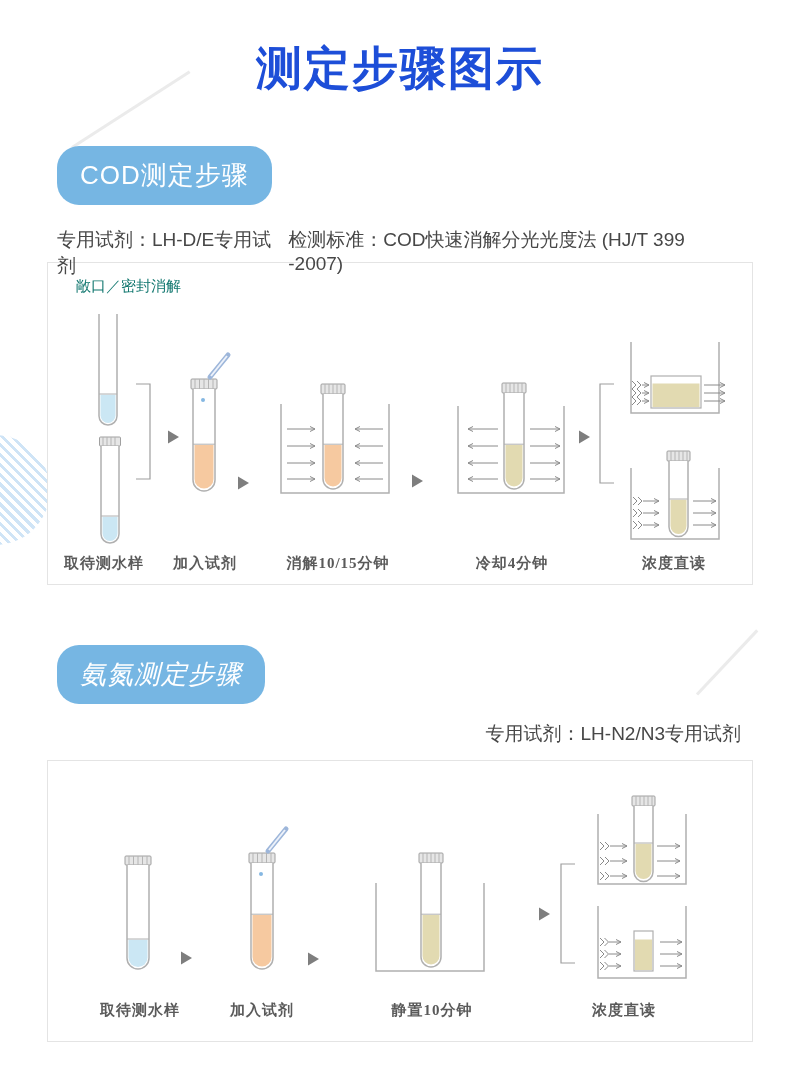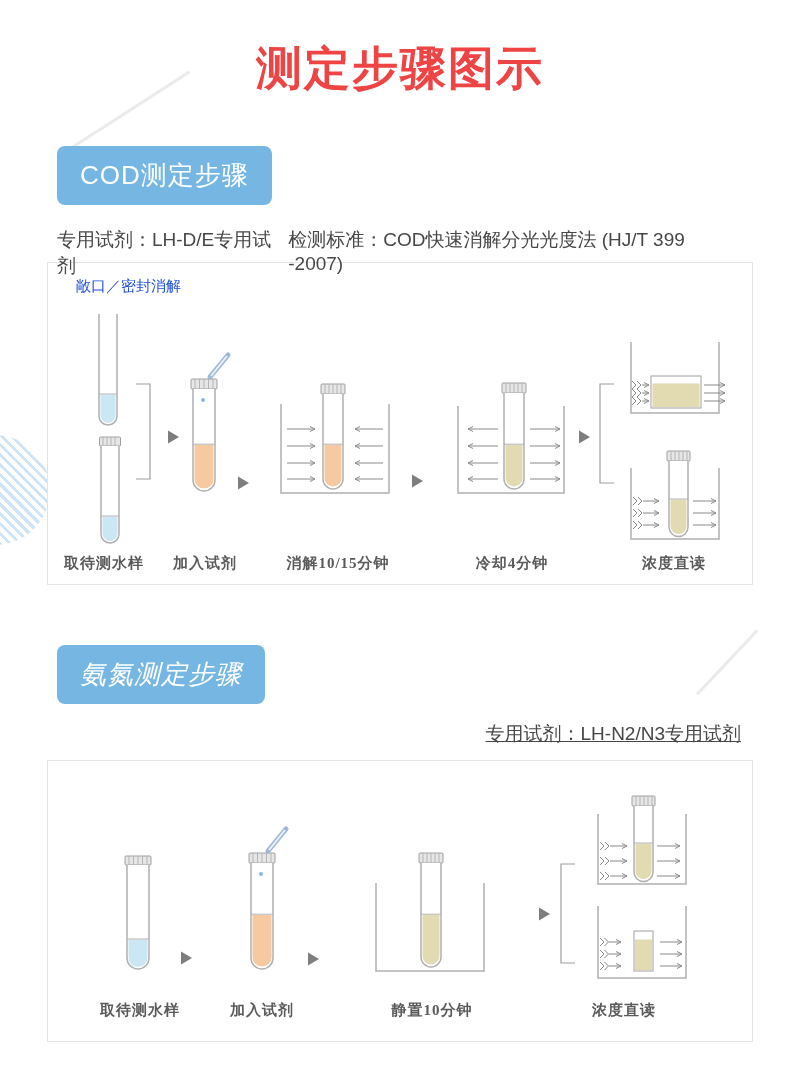--- a/index.html
+++ b/index.html
@@ -1,36 +1,36 @@
 <!DOCTYPE html>
 <html><head>
 <meta charset="utf-8">
 <style>
   html,body{margin:0;padding:0;background:#fff;}
   .page{position:relative;width:800px;height:1068px;background:#ffffff;overflow:hidden;
         font-family:"Liberation Sans",sans-serif;}
   .page-title{position:absolute;left:0;top:38px;width:100%;text-align:center;
-      font-size:46px;font-weight:bold;color:#ef4444;letter-spacing:2px;}
+      font-size:46px;font-weight:bold;color:#1d4ed8;letter-spacing:2px;}
   .deco-line{position:absolute;height:3px;background:#ebebeb;transform-origin:0 50%;z-index:0;}
   .deco-line1{left:72px;top:146px;width:140px;transform:rotate(-32.8deg);}
   .deco-line2{left:697px;top:693px;width:88px;transform:rotate(-46.8deg);}
   .stripe-circle{position:absolute;left:-60px;top:435px;width:110px;height:110px;border-radius:50%;
       background:repeating-linear-gradient(45deg,#cfe4f6 0 3px,#ffffff 3px 7px);z-index:0;}
   .badge{position:absolute;left:57px;display:inline-block;padding:12px 23px;background:#76b6e3;
-      color:#ffffff;font-size:26px;border-radius:8px;letter-spacing:1px;z-index:2;}
+      color:#ffffff;font-size:26px;border-radius:22px;letter-spacing:1px;z-index:2;}
   .badge-cod{top:146px;}
   .badge-nh3{top:645px;font-style:italic;}
   .meta-row{position:absolute;left:57px;width:684px;display:flex;justify-content:flex-end;
       font-size:19px;color:#474747;z-index:2;}
   .meta-cod{top:227px;}
-  .meta-nh3{top:721px;text-decoration:underline;}
+  .meta-nh3{top:721px;}
   .panel{position:absolute;left:47px;width:704px;background:#ffffff;border:1px solid #e4e4e4;z-index:1;}
   .panel-cod{top:262px;height:321px;}
   .panel-nh3{top:760px;height:280px;}
-  .panel-note{position:absolute;left:28px;top:14px;font-size:15px;color:#1d4ed8;z-index:3;}
+  .panel-note{position:absolute;left:28px;top:14px;font-size:15px;color:#0f766e;z-index:3;}
   .panel svg{position:absolute;left:0;top:0;}
   .step-label{position:absolute;transform:translateX(-50%);white-space:nowrap;
       font-family:"Liberation Serif",serif;font-size:15px;color:#5a5a5a;letter-spacing:1px;z-index:3;font-weight:bold;}
   .panel-cod .step-label{top:291px;}
   .panel-nh3 .step-label{top:240px;}
 </style>
 </head>
 <body>
 
 <div class="page">

